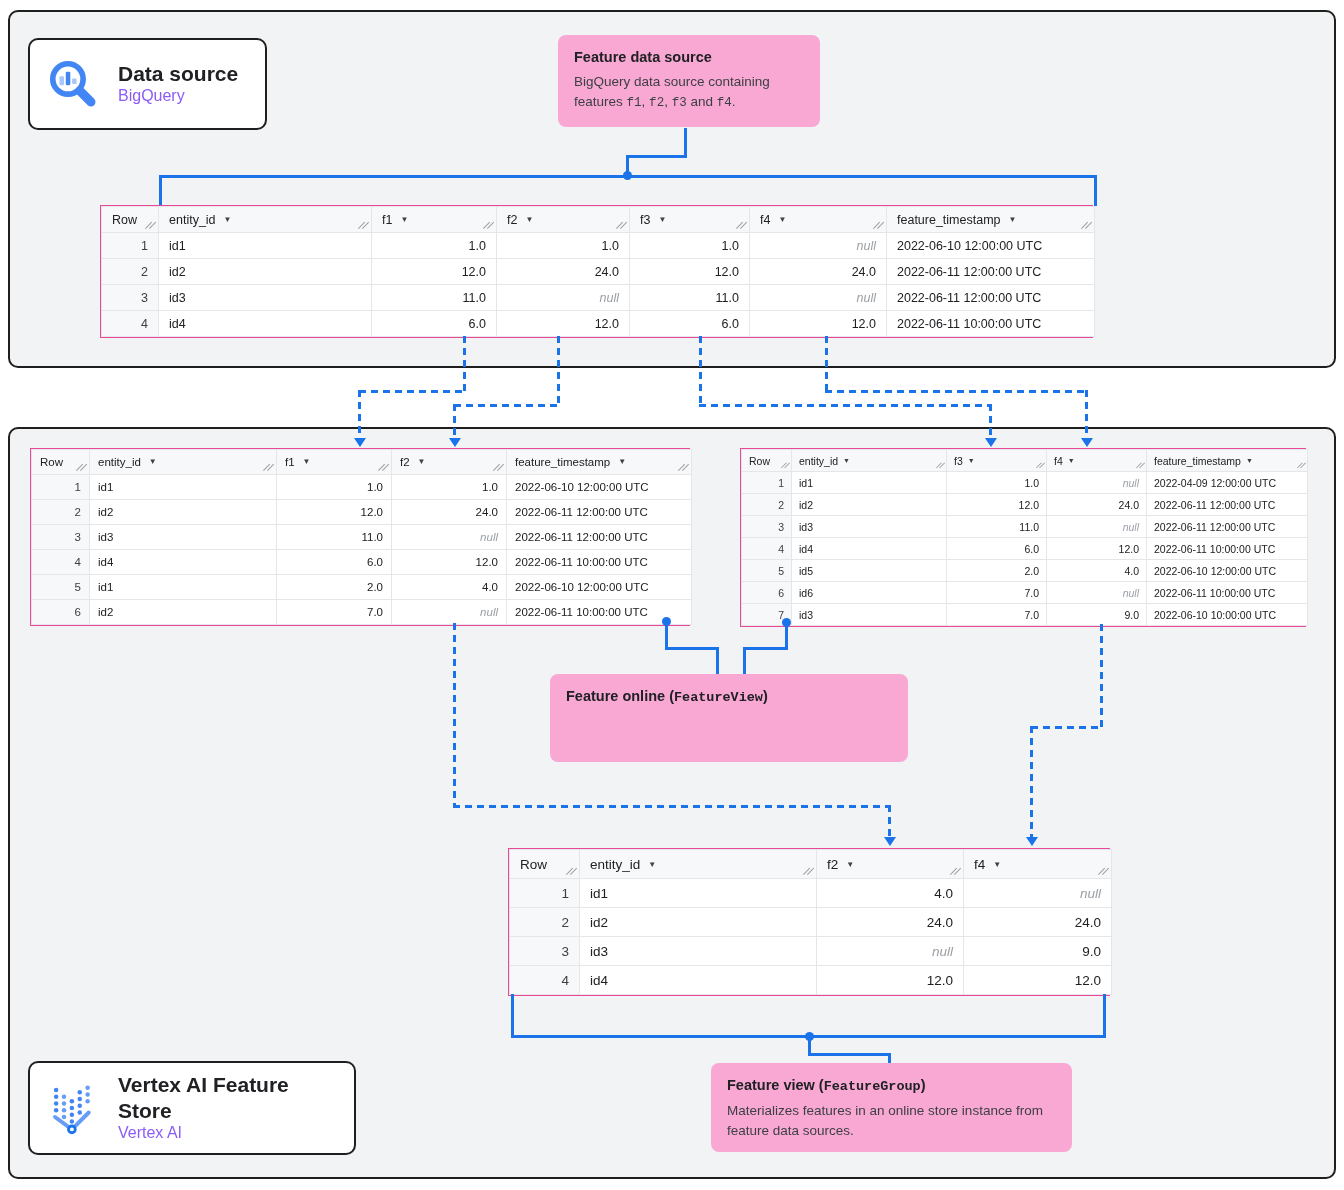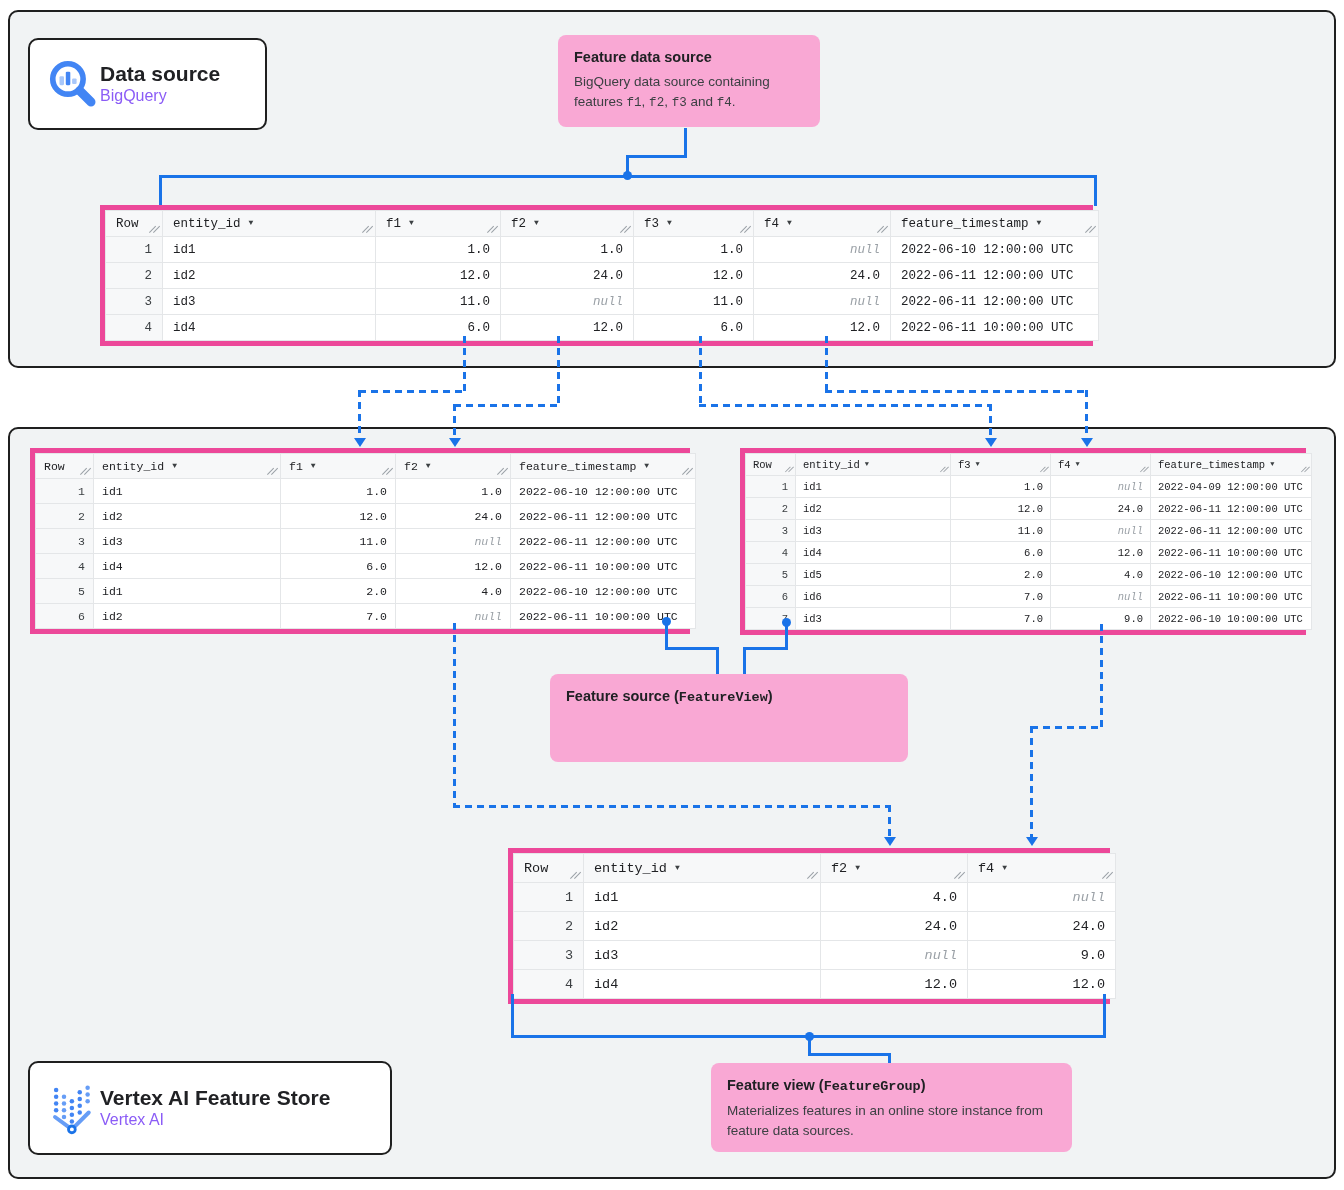--- a/index.html
+++ b/index.html
@@ -6,32 +6,32 @@
   body{font-family:"Liberation Sans",sans-serif;color:#202124;}
   .canvas{position:relative;width:1344px;height:1190px;background:#ffffff;overflow:hidden;}
 
   
   .section{position:absolute;background:#f1f3f4;border:2px solid #1f1f1f;border-radius:10px;box-sizing:border-box;}
   .sec-top{left:8px;top:10px;width:1328px;height:358px;}
   .sec-bottom{left:8px;top:427px;width:1328px;height:752px;}
 
   
   .badge{position:absolute;background:#fff;border:2px solid #1f1f1f;border-radius:10px;box-sizing:border-box;
-         display:flex;align-items:center;gap:0;padding:0 22px 0 16px;}
+         display:flex;align-items:center;gap:18px;padding:0 22px 0 16px;}
   .badge .bt{font-size:21px;font-weight:700;color:#202124;line-height:1.2;}
   .badge .bs{font-size:16px;color:#8b5cf6;line-height:1.3;}
 
   
   .callout{position:absolute;background:#f9a8d4;border-radius:8px;box-sizing:border-box;padding:14px 16px;}
   .callout .ct{font-size:14.5px;font-weight:700;color:#202124;margin-bottom:7px;}
   .callout .cb{font-size:13.5px;color:#3c4043;line-height:1.45;}
   .mono{font-family:"Liberation Mono",monospace;font-size:0.93em;}
 
   
-  .bq-table{position:absolute;background:#0369a1;border:5px solid #ec4899;box-sizing:border-box;font-family:Liberation Mono, monospace;}
+  .bq-table{position:absolute;background:#0369a1;border:1px solid #ec4899;box-sizing:border-box;}
   .bq-table table{border-collapse:collapse;table-layout:fixed;width:100%;}
   .bq-table th,.bq-table td{border:1px solid #e4e6e8;padding:0 10px;overflow:hidden;white-space:nowrap;box-sizing:border-box;}
   .bq-table th{background:#f7f8f9;font-weight:500;text-align:left;position:relative;color:#202124;}
   .bq-table td{color:#202124;background:#fff;}
   .bq-table td.rn{background:#f7f8f9;color:#3c4043;}
   .ar{text-align:right;} .al{text-align:left;}
   .sort{font-size:8px;color:#3c4043;margin-left:8px;vertical-align:2px;}
   .nul{font-style:italic;color:#9aa0a6;}
   .rh{position:absolute;right:3px;bottom:2px;width:10px;height:9px;}
   .rh i{position:absolute;top:0;width:1.3px;height:9px;background:#9aa0a6;transform:rotate(45deg);}
@@ -363,21 +363,21 @@
   <div class="sv" style="left:665px;top:621px;height:29px;"></div>
   <div class="sh" style="left:665px;top:647px;width:54px;"></div>
   <div class="sv" style="left:716px;top:647px;height:28px;"></div>
 
   <div class="dot" style="left:782px;top:618px;"></div>
   <div class="sv" style="left:785px;top:622px;height:28px;"></div>
   <div class="sh" style="left:743px;top:647px;width:45px;"></div>
   <div class="sv" style="left:743px;top:647px;height:28px;"></div>
 
   <div class="callout" style="left:550px;top:674px;width:358px;height:88px;">
-    <div class="ct"><span>Feature source (</span><span class="mono">FeatureView</span><span>)</span></div>
+    <div class="ct"><span>Feature online (</span><span class="mono">FeatureView</span><span>)</span></div>
   </div>
 
   <div class="dv" style="left:453px;top:623px;height:184px;"></div>
   <div class="dh" style="left:453px;top:805px;width:438px;"></div>
   <div class="dv" style="left:888px;top:805px;height:32px;"></div>
   <div class="arr" style="left:884px;top:837px;"></div>
 
   <div class="dv" style="left:1100px;top:624px;height:104px;"></div>
   <div class="dh" style="left:1031px;top:726px;width:72px;"></div>
   <div class="dv" style="left:1030px;top:726px;height:111px;"></div>
@@ -441,21 +441,21 @@
     </div>
 
   <div class="sv" style="left:511px;top:994px;height:44px;"></div>
   <div class="sv" style="left:1103px;top:994px;height:44px;"></div>
   <div class="sh" style="left:511px;top:1035px;width:595px;"></div>
   <div class="dot" style="left:805px;top:1032px;"></div>
   <div class="sv" style="left:808px;top:1037px;height:19px;"></div>
   <div class="sh" style="left:808px;top:1053px;width:83px;"></div>
   <div class="sv" style="left:888px;top:1053px;height:12px;"></div>
 
-  <div class="badge" style="left:28px;top:1061px;width:364px;height:94px;">
+  <div class="badge" style="left:28px;top:1061px;width:328px;height:94px;">
     <span style="display:inline-flex;">
       <svg width="54" height="54" viewBox="0 0 48 48">
         <g fill="#4285f4">
           <circle cx="9" cy="8" r="2"></circle>
             <circle cx="9" cy="14" r="2"></circle>
             <circle cx="9" cy="20" r="2"></circle>
             <circle cx="9" cy="26" r="2"></circle>
           <circle cx="16" cy="14" r="2" fill="#669df6"></circle>
             <circle cx="16" cy="20" r="2" fill="#669df6"></circle>
             <circle cx="16" cy="26" r="2" fill="#669df6"></circle>

